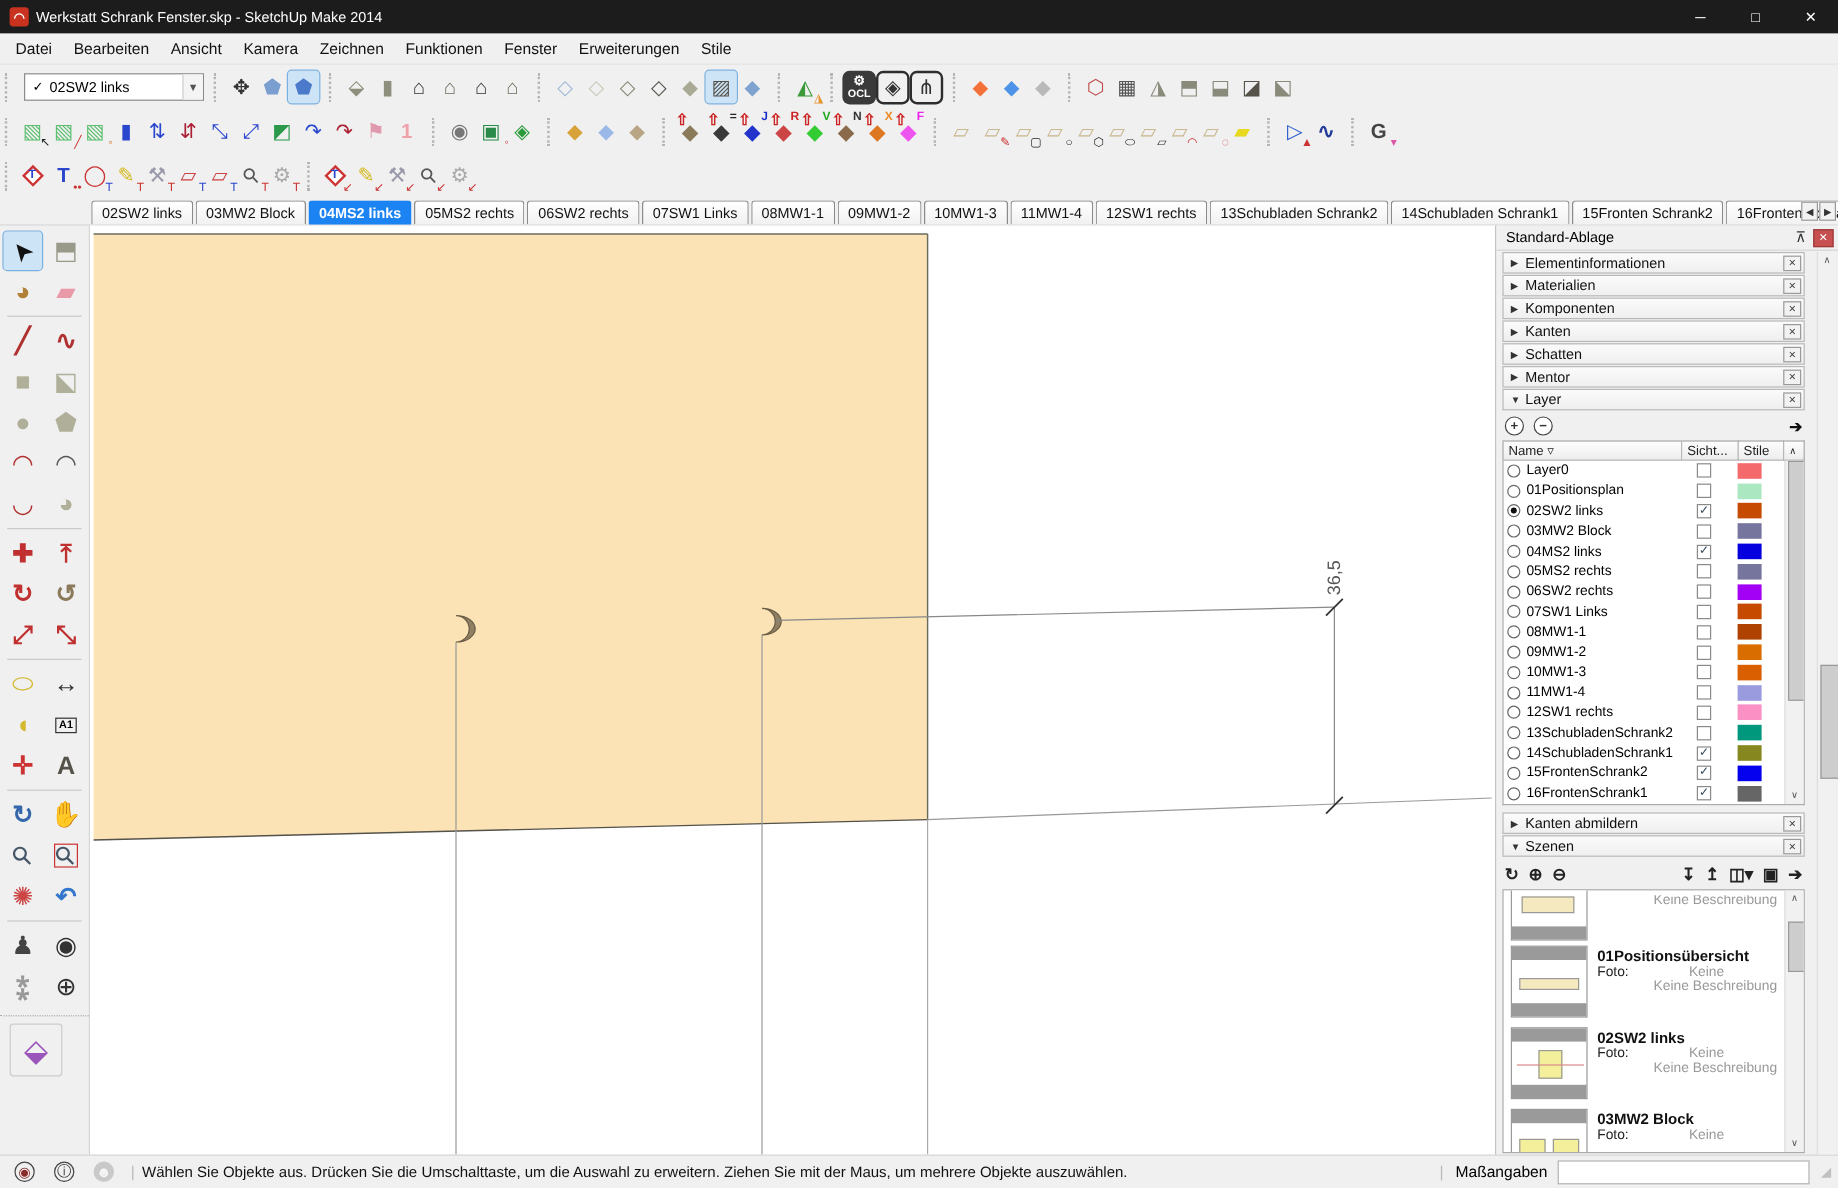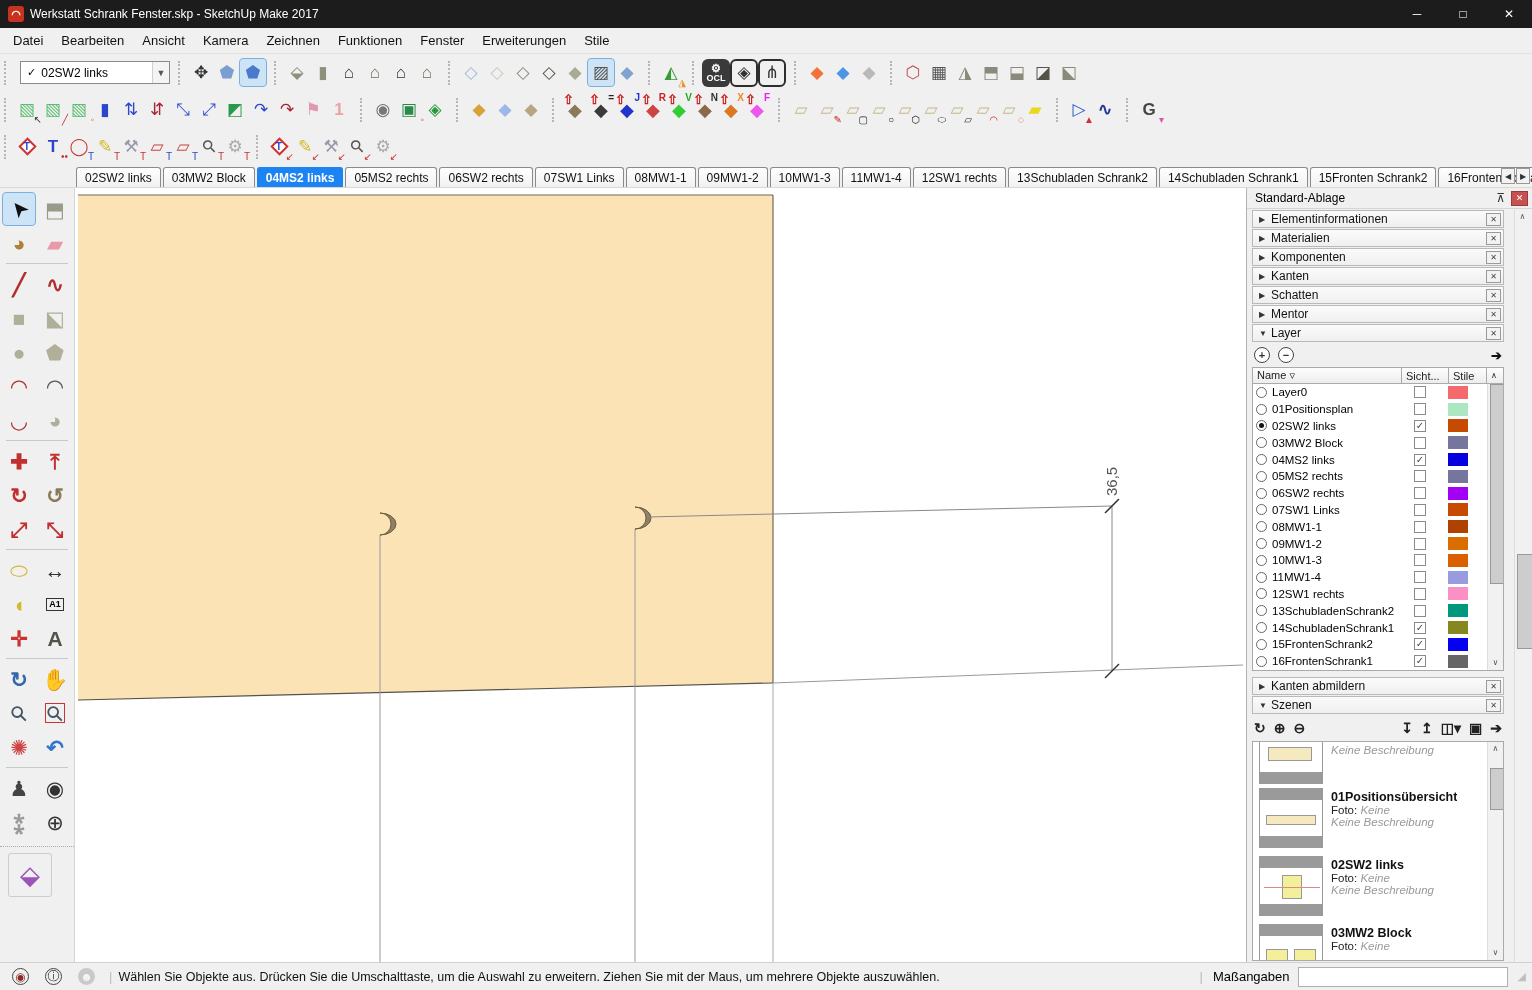--- a/index.html
+++ b/index.html
@@ -123,40 +123,40 @@
   .sz-right { margin-left:auto; display:flex; align-items:center; gap:8px; }
   .scene-list { background:#fff; border:1px solid #aaa; height:220px; overflow:hidden; position:relative; }
   .scene-item { display:flex; padding:4px 4px 4px 6px; }
   .thumb { width:64px; height:60px; border:1px solid #999; position:relative; background:#fff; flex:none; }
   .thumb .band-t { position:absolute; top:0; left:0; right:0; height:11px; background:#9a9a9a; }
   .thumb .band-b { position:absolute; bottom:0; left:0; right:0; height:11px; background:#9a9a9a; }
   .thumb .mini { position:absolute; background:#f5e9c0; border:1px solid #999; }
   .scene-meta { padding:2px 0 0 8px; overflow:hidden; }
   .scene-name { font-weight:bold; font-size:12.5px; color:#111; white-space:nowrap; }
   .scene-foto { font-size:11.5px; color:#222; }
-  .scene-foto .val, .scene-desc { color:#999; font-style:italic; font-size:11.5px; }
+  .scene-foto .val, .scene-desc { color:#999; font-size:11.5px;margin-left:47px; }
   .clip-top { overflow:hidden; position:relative; }
 
   
   .statusbar { height:28px; background:#f0f0f0; border-top:1px solid #d0d0d0; display:flex;
     align-items:center; padding:0 4px; }
   .st-ic { width:17px; height:17px; border-radius:50%; display:flex; align-items:center;
     justify-content:center; margin:0 8px; font-size:12px; }
   .sep-bar { color:#bbb; margin:0 6px; }
   .status-msg { font-size:12.5px; color:#111; white-space:nowrap; overflow:hidden; flex:1; }
   .measure-label { font-size:13px; margin:0 8px 0 4px; }
   .measure-input { width:210px; height:20px; border:1px solid #b0b0b0; background:#fff; margin-right:10px; }
   .grip-corner { color:#c0c0c0; font-size:11px; margin-right:2px; }
 </style>
 </head>
 <body>
 
 <div class="titlebar">
   <div class="app-icon">◠</div>
-  <div class="title-text">Werkstatt Schrank Fenster.skp - SketchUp Make 2017</div>
+  <div class="title-text">Werkstatt Schrank Fenster.skp - SketchUp Make 2014</div>
   <div class="win-controls">
     <div class="win-btn">─</div>
     <div class="win-btn">□</div>
     <div class="win-btn close">✕</div>
   </div>
 </div>
 
 <div class="menubar" id="menubar">
     <div class="menu-item">Datei</div>
     <div class="menu-item">Bearbeiten</div>

